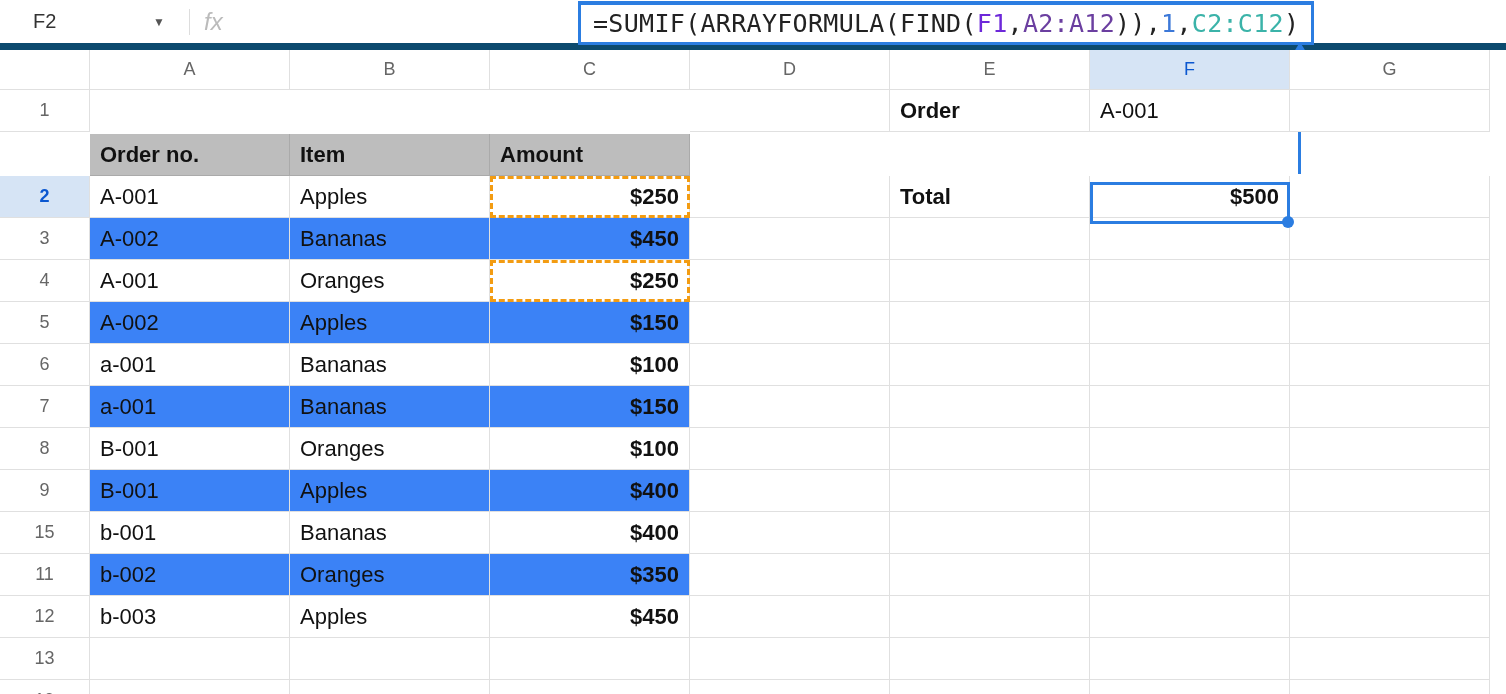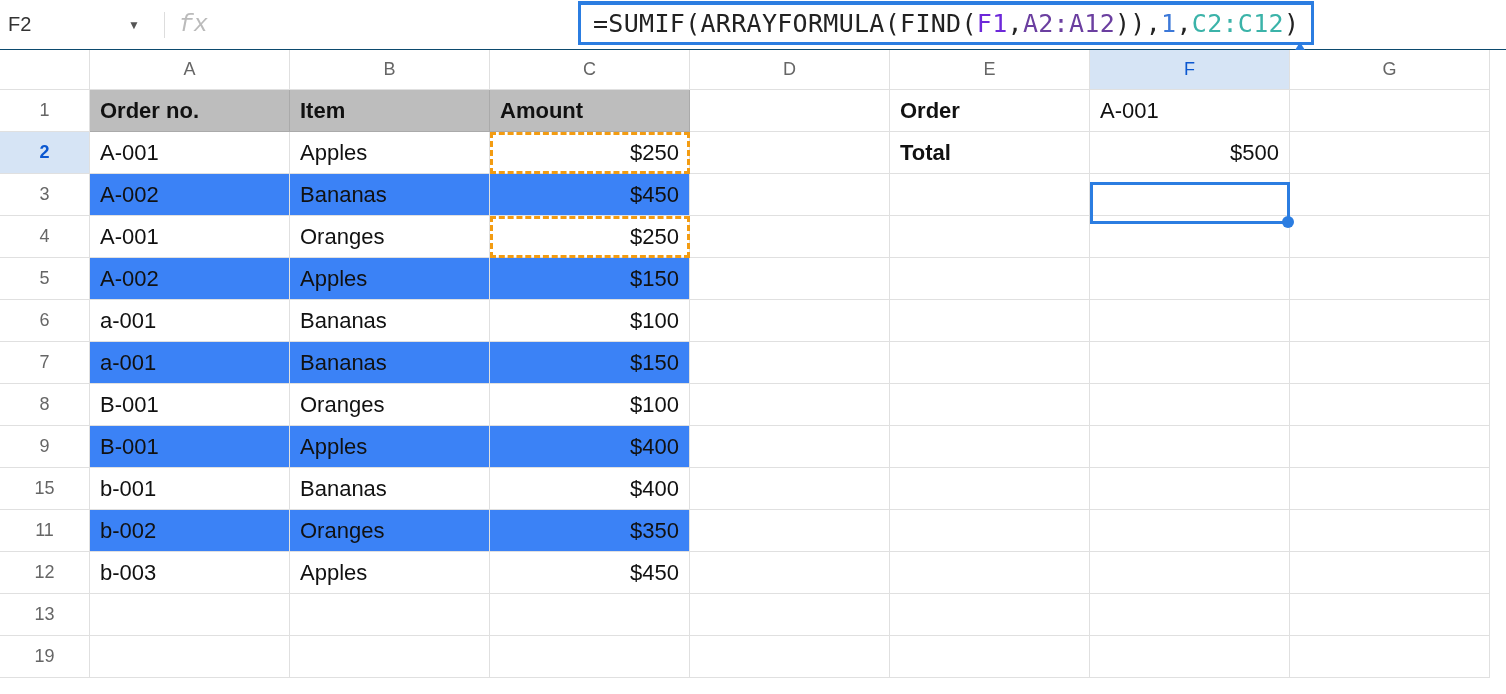--- a/index.html
+++ b/index.html
@@ -11,22 +11,22 @@
     height: 694px;
     position: relative;
     overflow: hidden;
   }
 
   
   .formula-row {
     display: flex;
     align-items: center;
     height: 50px;
-    border-bottom: 1px solid #0c4a6e;
-    padding-left: 0;
+    border-bottom: 7px solid #0c4a6e;
+    padding-left: 25px;
     position: relative;
   }
   .name-box {
     width: 150px;
     height: 36px;
     display: flex;
     align-items: center;
     padding-left: 8px;
     font-size: 20px;
     color: #333;
@@ -39,21 +39,21 @@
   }
   .divider {
     width: 1px;
     height: 26px;
     background: #ddd;
     margin: 0 14px;
   }
   .fx-icon {
     font-style: italic;
     color: #bbb;
-    font-family: Liberation Mono, monospace;
+    font-family: Liberation Sans, sans-serif;
     font-size: 24px;
     margin-right: 10px;
   }
   .formula-box {
     position: absolute;
     left: 578px;
     top: 1px;
     height: 44px;
     border: 3px solid #2b7de1;
     border-top-width: 4px;
@@ -117,26 +117,27 @@
     border-bottom: 1px solid #e0e0e0;
     height: 42px;
     display: flex;
     align-items: center;
     padding: 0 10px;
     font-size: 22px;
     color: #111;
     background: #fff;
     position: relative;
   }
-  .cell.num { justify-content: flex-end; }
+  .cell.num { justify-content: flex-end; font-weight: bold; }
   .cell.hdr {
     background: #bdbdbd;
     font-weight: bold;
     border-right: 1px solid #aaa;
     border-bottom: 1px solid #aaa;
+    margin-top: 44px;
   }
   .cell.shade { background: #3b82f6; }
   .cell.bold { font-weight: bold; text-align: right; }
 
   
   .dash-orange {
     outline: 3px dashed #f39c12;
     outline-offset: -3px;
   }
 

